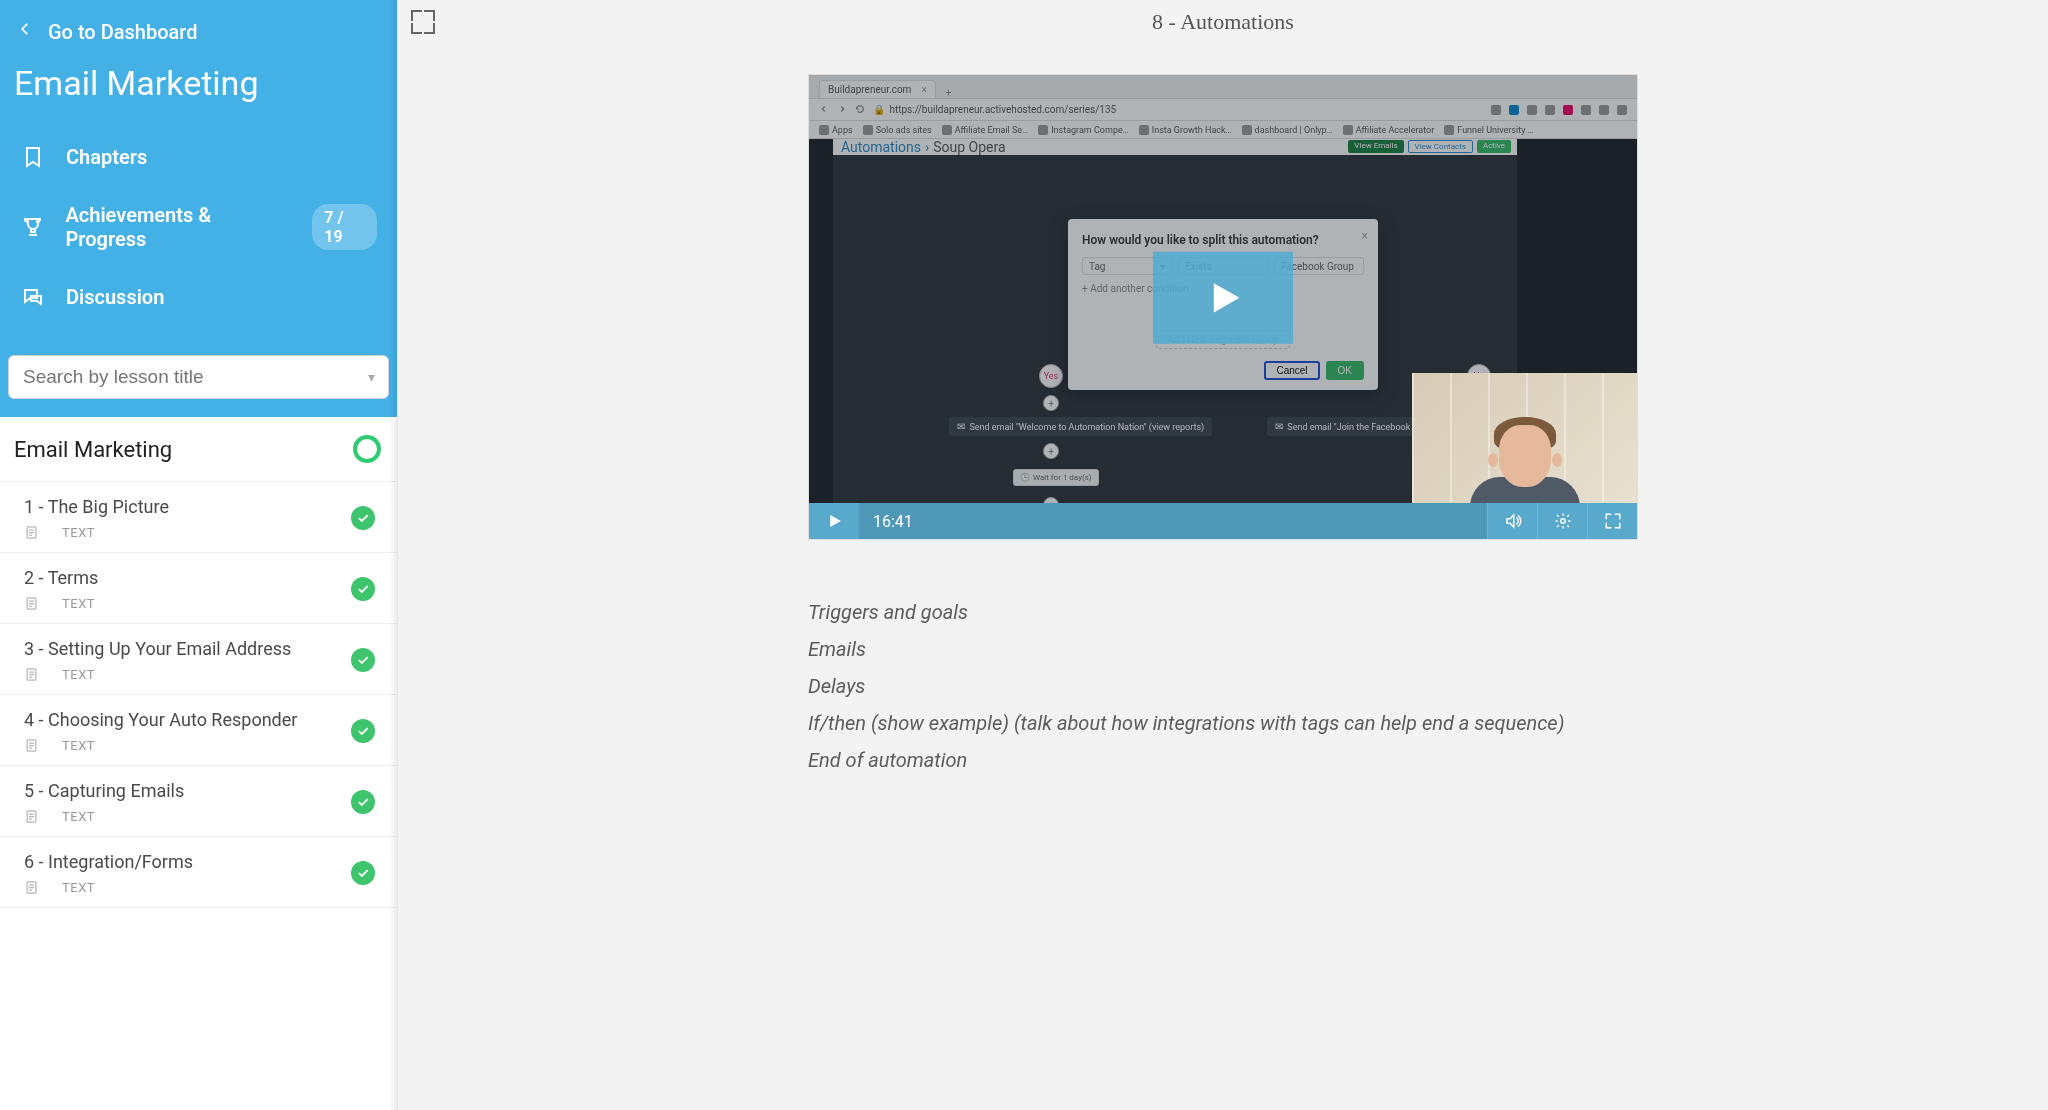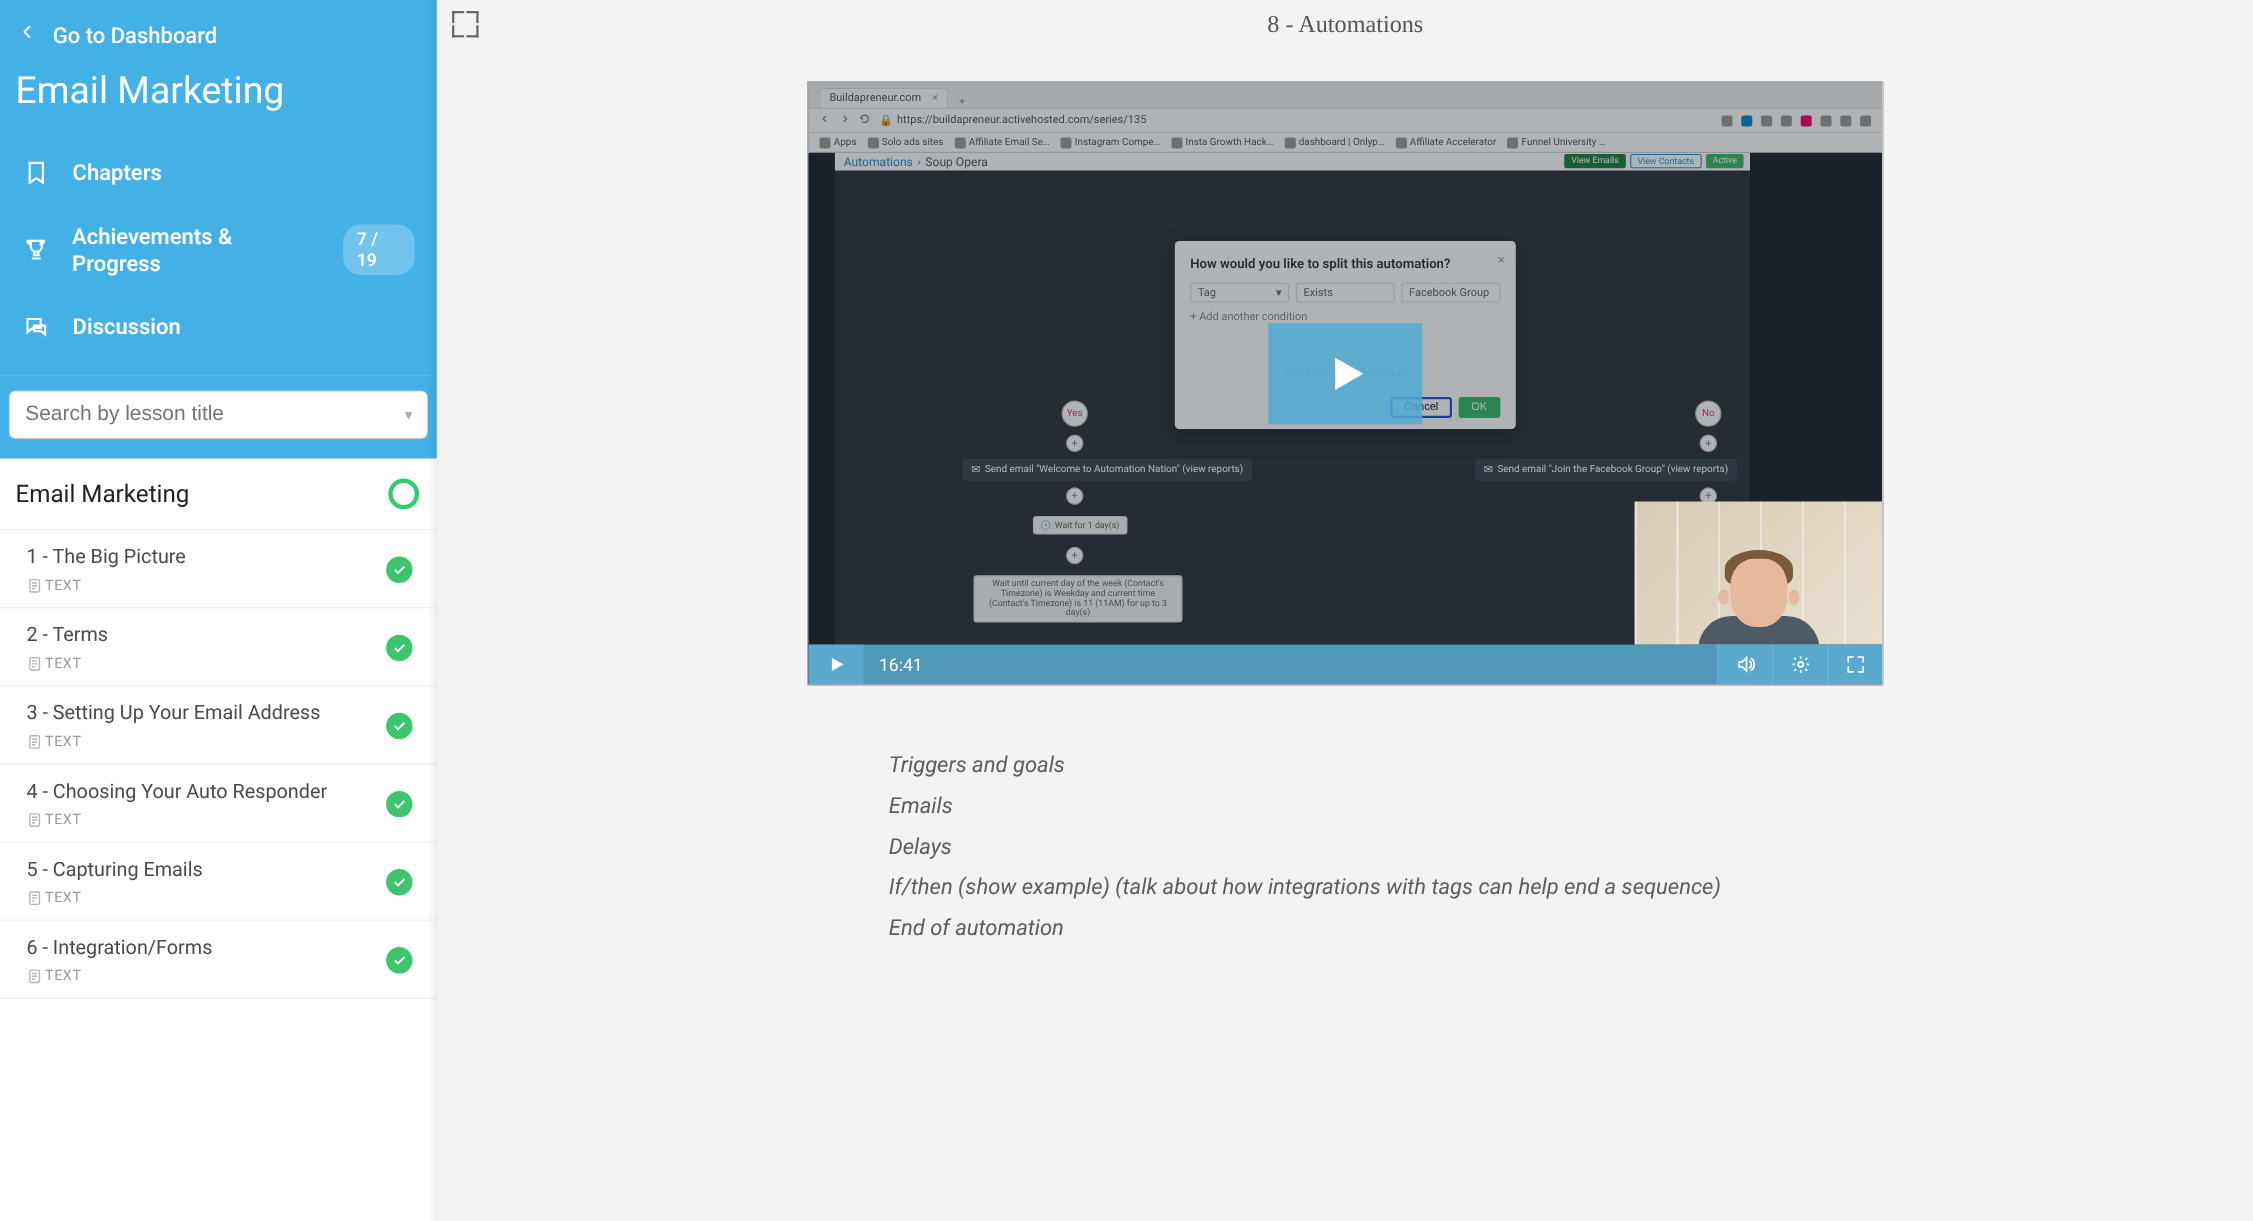--- a/index.html
+++ b/index.html
@@ -89,21 +89,21 @@
   }
   .lesson{
     border-bottom:1px solid #eee;
     padding: 14px 16px 12px 24px;
     display:grid;
     grid-template-columns: 1fr 36px;
     row-gap: 8px;
     cursor:pointer;
   }
   .lesson-title{ font-size:18px; color:#4a4a4a; }
-  .type-row{ display:flex; align-items:flex-end; gap:2px; color:#999; font-size:13px; letter-spacing:.5px; grid-column:1; }
+  .type-row{ display:flex; align-items:flex-end; gap:23px; color:#999; font-size:13px; letter-spacing:.5px; grid-column:1; }
   .type-row svg{ width:15px; height:15px; stroke:#b5b5b5; fill:none; stroke-width:2; }
   .check{
     grid-row:1 / span 2; grid-column:2;
     align-self:center; justify-self:center;
     width:24px; height:24px; border-radius:50%; background:#3ec46d;
     display:flex; align-items:center; justify-content:center;
   }
   .check svg{ width:14px; height:14px; stroke:#fff; stroke-width:3; fill:none; }
 
   
@@ -126,21 +126,21 @@
   .expand-btn span:nth-child(2){ transform:rotate(90deg); }
   .expand-btn span:nth-child(3){ transform:rotate(-90deg); }
   .expand-btn span:nth-child(4){ transform:rotate(180deg); }
   .lesson-heading{
     flex:1; text-align:center;
     font-size:22px; color:#555; font-weight:400;
   }
 
   .content{ flex:1; padding: 30px 30px 60px 30px; display:flex; flex-direction:column; align-items:center; }
   .video-box{
-    width: 978px; max-width: 100%;
+    width: 830px; max-width: 100%;
     aspect-ratio: 830 / 466;
     background:#111;
     position:relative;
     overflow:hidden;
     border:1px solid #ddd;
   }
 
   
   .thumb{
     position:absolute; inset:0;
@@ -155,21 +155,21 @@
   .url-icons{display:flex;gap:8px;}
   .url-icons i{width:10px;height:10px;background:#999;border-radius:2px;display:block;}
   .url-icons i.c1{background:#e06;}
   .url-icons i.c2{background:#08c;}
   .thumb-bookmarks{ height:18px; background:#fff; border-bottom:1px solid #ddd; display:flex; align-items:center; gap:10px; padding:0 10px; font-size:9px; color:#555;}
   .bm{display:flex;align-items:center;gap:3px;}
   .bm::before{content:"";width:10px;height:10px;background:#999;border-radius:2px;}
   .thumb-app{ flex:1; position:relative; background:#2a3038; }
   .thumb-app::before{ content:""; position:absolute; left:0; top:0; bottom:0; width:24px; background:#1a1f26; }
   .thumb-app::after{ content:""; position:absolute; right:0; top:0; bottom:0; width:120px; background:#1a1f26; }
-  .app-header{position:absolute; left:24px; right:120px; top:0; height:16px; background:#fff; font-size:11px; color:#2b88c3; display:flex; align-items:center; padding:0 8px; gap:4px;}
+  .app-header{position:absolute; left:24px; right:120px; top:0; height:16px; background:#fff; font-size:14px; color:#2b88c3; display:flex; align-items:center; padding:0 8px; gap:4px;}
   .right-pills{position:absolute; right:126px; top:1px; display:flex; gap:4px;}
   .right-pills span{font-size:8px;color:#fff; background:#15803d; padding:1px 6px;border-radius:2px;}
   .right-pills span.ghost{background:transparent;border:1px solid #2b88c3;color:#2b88c3;}
   .right-panel{position:absolute;right:4px;top:20px;width:112px;display:flex;flex-direction:column;gap:2px;}
   .rp-head{font-size:8px;color:#bbb;padding:2px 4px;}
   .rp-row{background:#262c34;height:15px;border-radius:2px;display:flex;align-items:center;justify-content:space-between;padding:0 4px;font-size:8px;color:#cfcfcf;}
   .rp-row::after{content:"+";color:#888;}
 
   .modal{
     position:absolute; top:80px; left:50%; transform:translateX(-50%);

